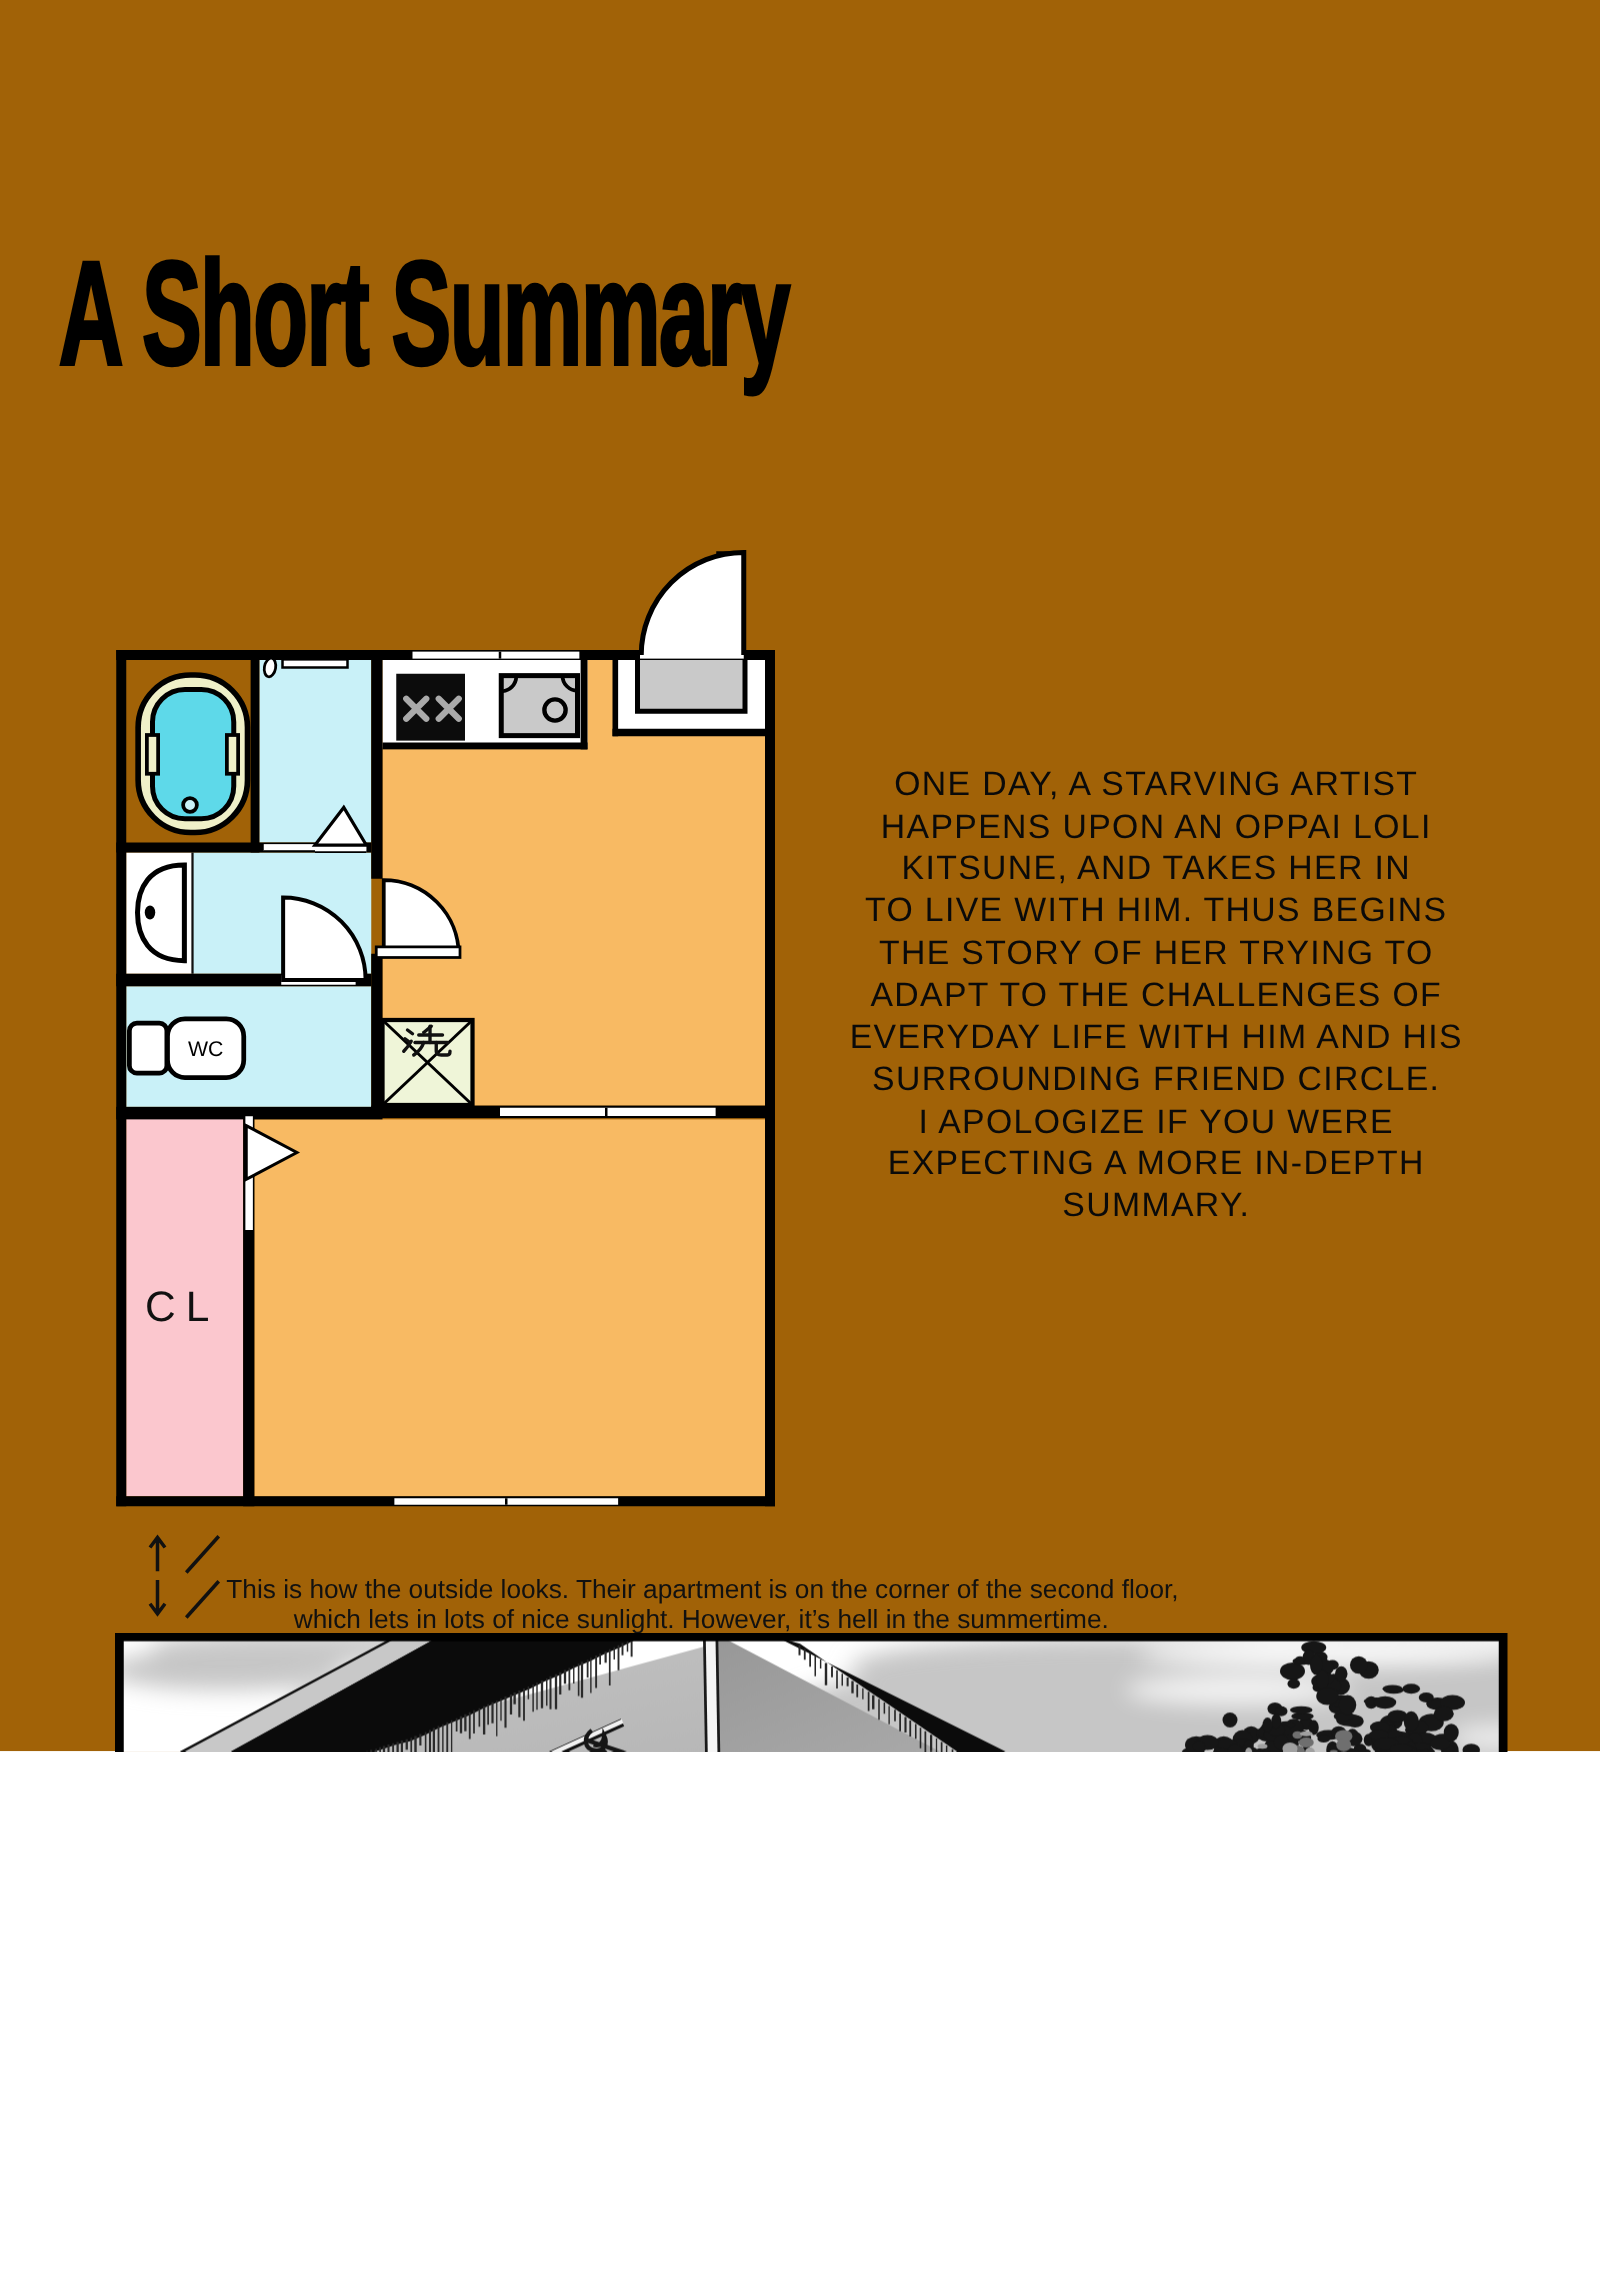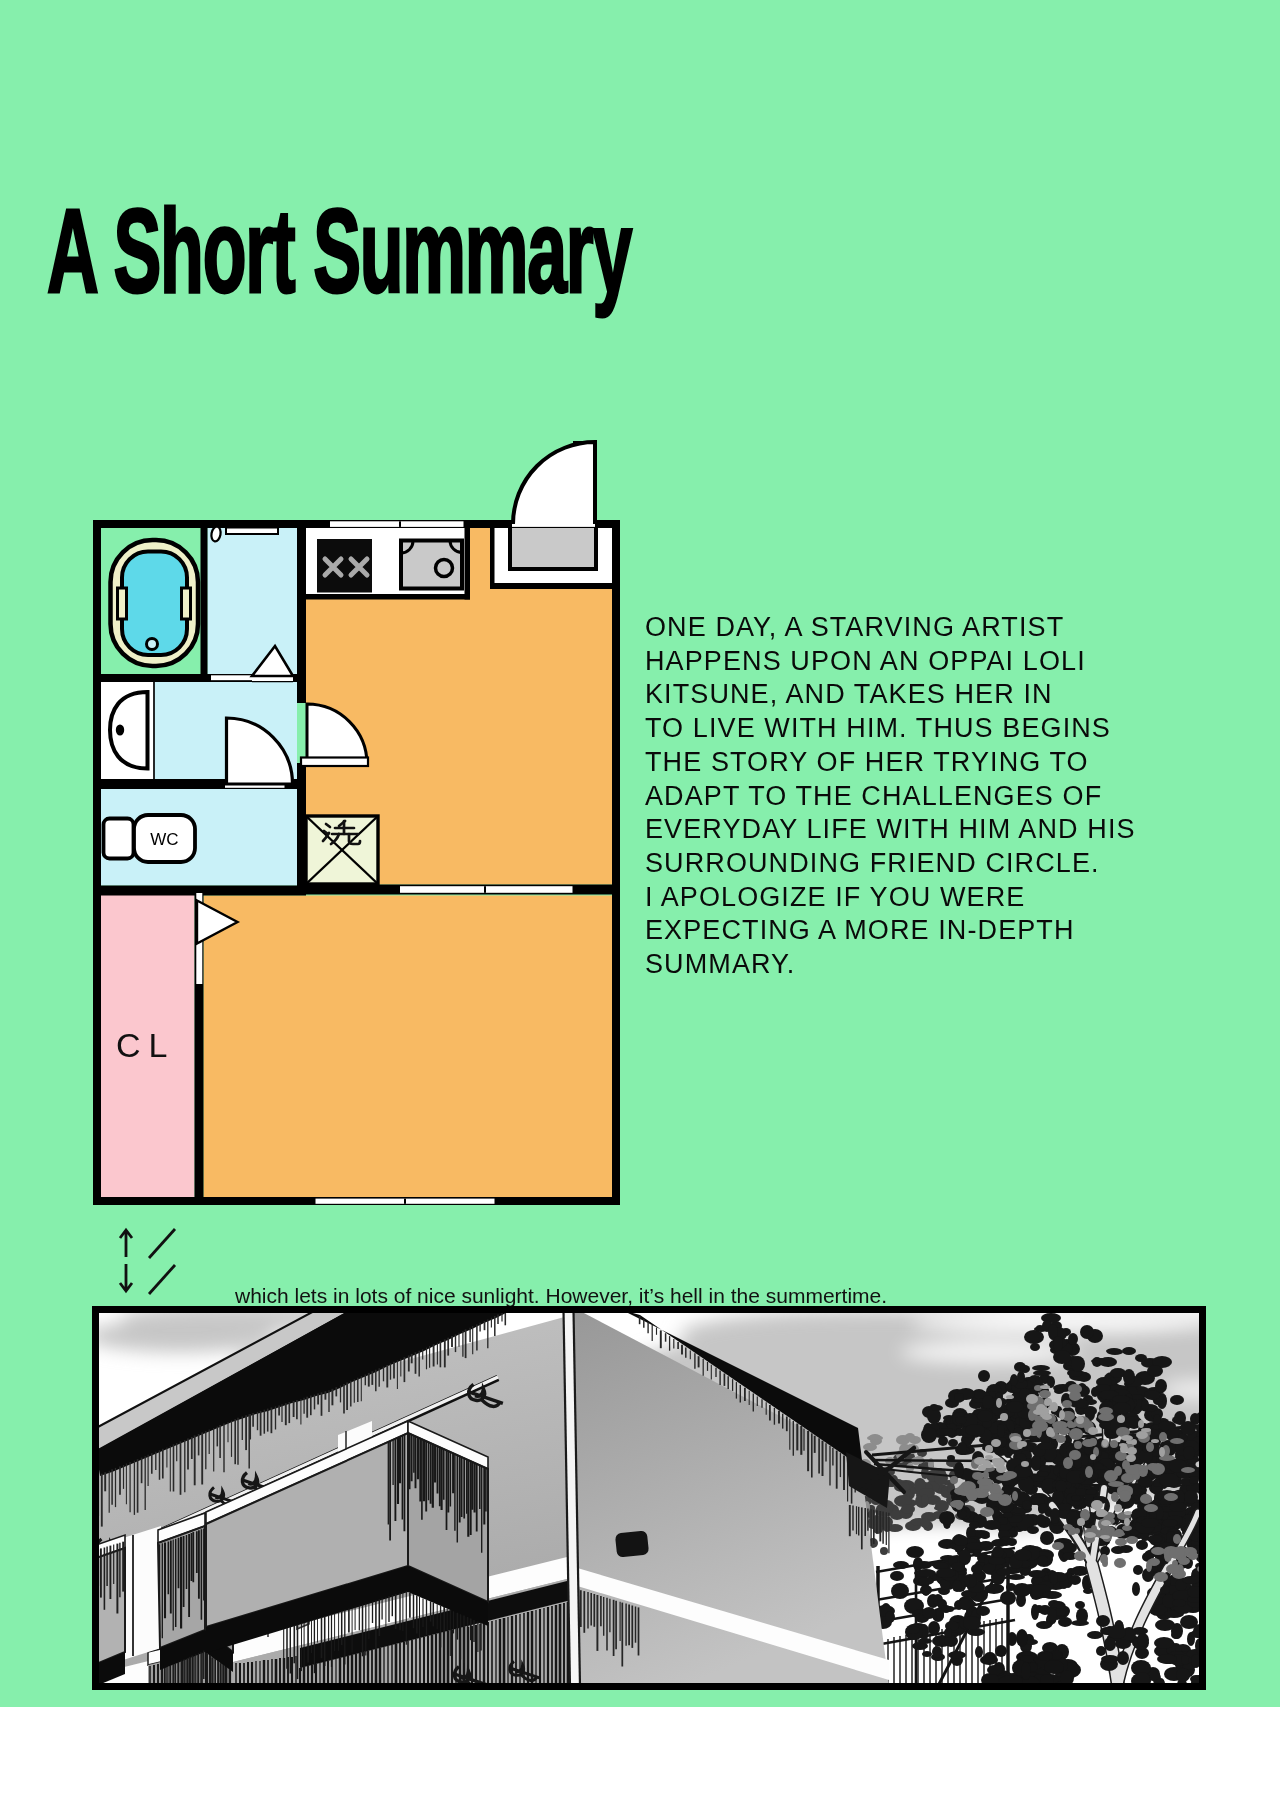--- a/index.html
+++ b/index.html
@@ -1,15 +1,15 @@
 <!DOCTYPE html>
 <html><head><meta charset="utf-8">
 <style>
 html,body{margin:0;padding:0;background:#fff}
-#page{position:relative;width:1280px;height:1707px;background:#86efac;overflow:hidden;font-family:"Liberation Sans",sans-serif}
+#page{position:relative;width:1280px;height:1401px;background:#a16207;overflow:hidden;font-family:"Liberation Sans",sans-serif}
 .cap{position:absolute;white-space:nowrap;font-size:21px;color:#111;transform-origin:left top}
 </style></head>
 <body>
 <div id="page">
 
 <div style="position:absolute;left:47px;top:183px;font-size:118px;font-weight:bold;color:#000;-webkit-text-stroke:3px #000;transform:scaleX(0.607);transform-origin:left top;letter-spacing:-2px;white-space:nowrap">A Short Summary</div>
 
 <svg style="position:absolute;left:0;top:430px" width="700" height="790" viewBox="0 430 700 790">
 
 <rect x="207.5" y="528" width="89.5" height="146" fill="#c9f1f8"></rect>
@@ -165,34 +165,35 @@
       </g>
 
 <text x="116" y="1057" font-size="34" fill="#111" font-family="Liberation Sans" letter-spacing="8">CL</text>
 
 <g>
         <path d="M595,524 L595,442 A82,82 0 0 0 513,524" fill="#fff" stroke="#000" stroke-width="4"></path>
         <line x1="573" y1="442.5" x2="595" y2="442.5" stroke="#000" stroke-width="3"></line>
       </g>
 </svg>
 
-<div style="position:absolute;left:645px;top:611px;width:560px;font-size:27px;line-height:33.7px;color:#0a0a0a;letter-spacing:1.1px">
+<div style="position:absolute;left:645px;top:611px;width:560px;text-align:center;font-size:27px;line-height:33.7px;color:#0a0a0a;letter-spacing:1.1px">
 ONE DAY, A STARVING ARTIST<br>HAPPENS UPON AN OPPAI LOLI<br>KITSUNE, AND TAKES HER IN<br>TO LIVE WITH HIM. THUS BEGINS<br>THE STORY OF HER TRYING TO<br>ADAPT TO THE CHALLENGES OF<br>EVERYDAY LIFE WITH HIM AND HIS<br>SURROUNDING FRIEND CIRCLE.<br>I APOLOGIZE IF YOU WERE<br>EXPECTING A MORE IN-DEPTH<br>SUMMARY.
 </div>
 
 <svg style="position:absolute;left:100px;top:1220px" width="120" height="90" viewBox="0 0 120 90">
 <g stroke="#111" stroke-width="2.8" fill="none">
 <path d="M26,37 L26,11 M20,18 L26,10 L32,18"></path>
 <path d="M26,44 L26,70 M20,63 L26,71 L32,63"></path>
 <path d="M49,38 L75,9"></path>
 <path d="M49,74 L75,45"></path>
 </g>
     </svg>
 
 
+<div class="cap" style="left:181px;top:1260px">This is how the outside looks. Their apartment is on the corner of the second floor,</div>
 
 <div class="cap" style="left:235px;top:1284px">which lets in lots of nice sunlight. However, it’s hell in the summertime.</div>
 
 <svg style="position:absolute;left:0;top:1300px" width="1280" height="400" viewBox="0 1300 1280 400">
 <defs>
         <clipPath id="pan">
           <rect x="96" y="1310" width="1106" height="376"></rect>
         </clipPath>
         <filter id="bl" x="-40%" y="-40%" width="180%" height="180%">
           <feGaussianBlur stdDeviation="9"></feGaussianBlur>

